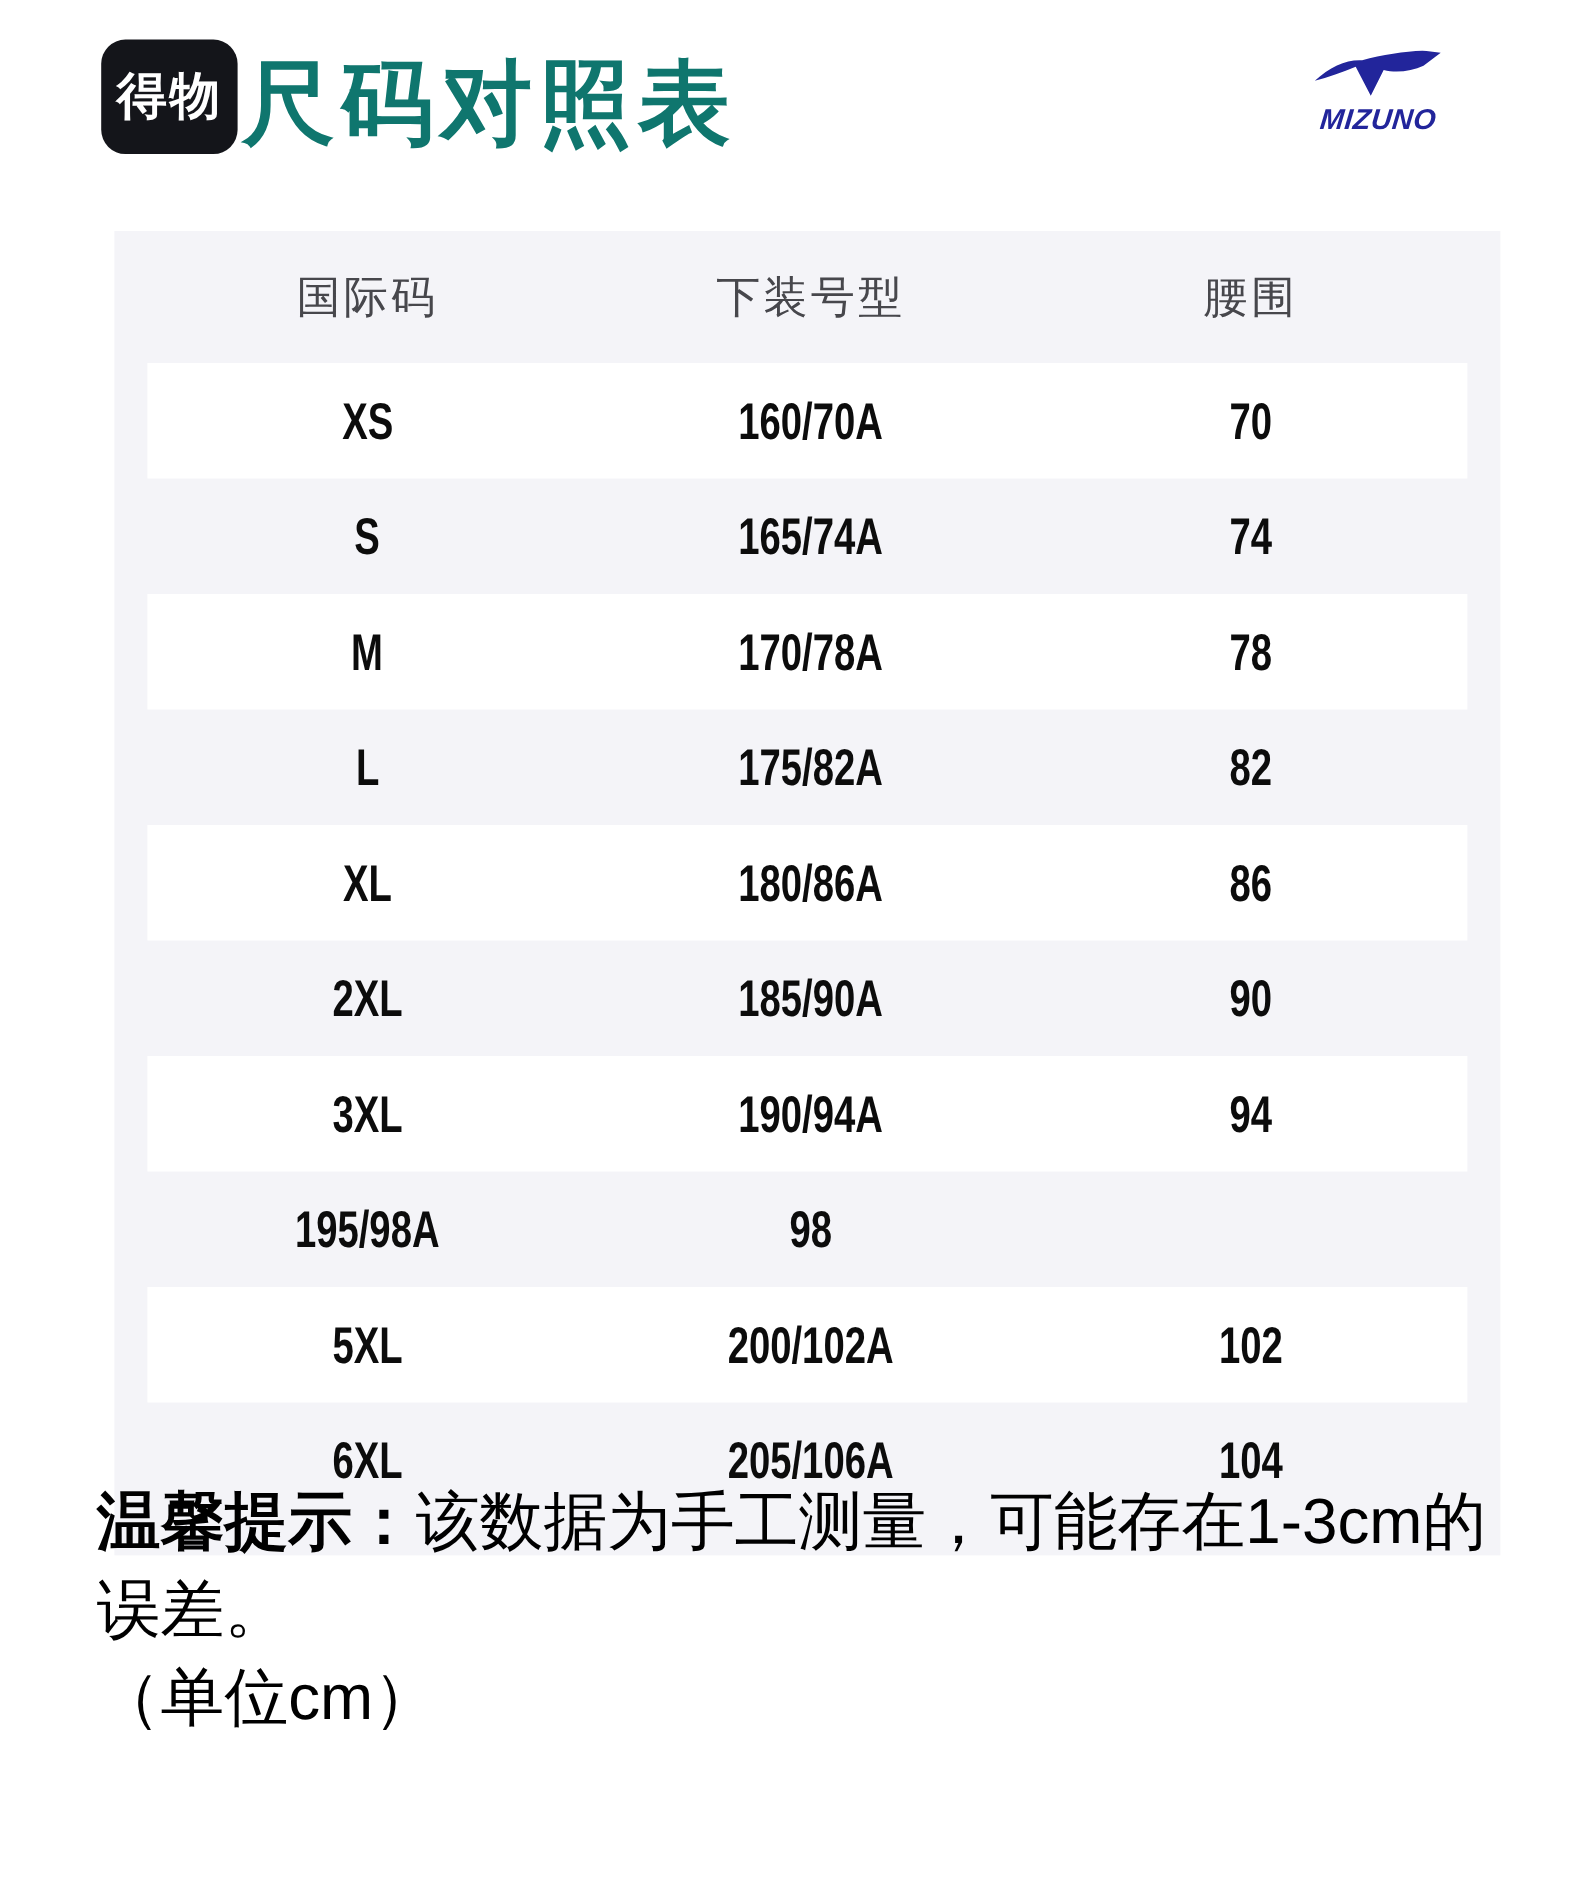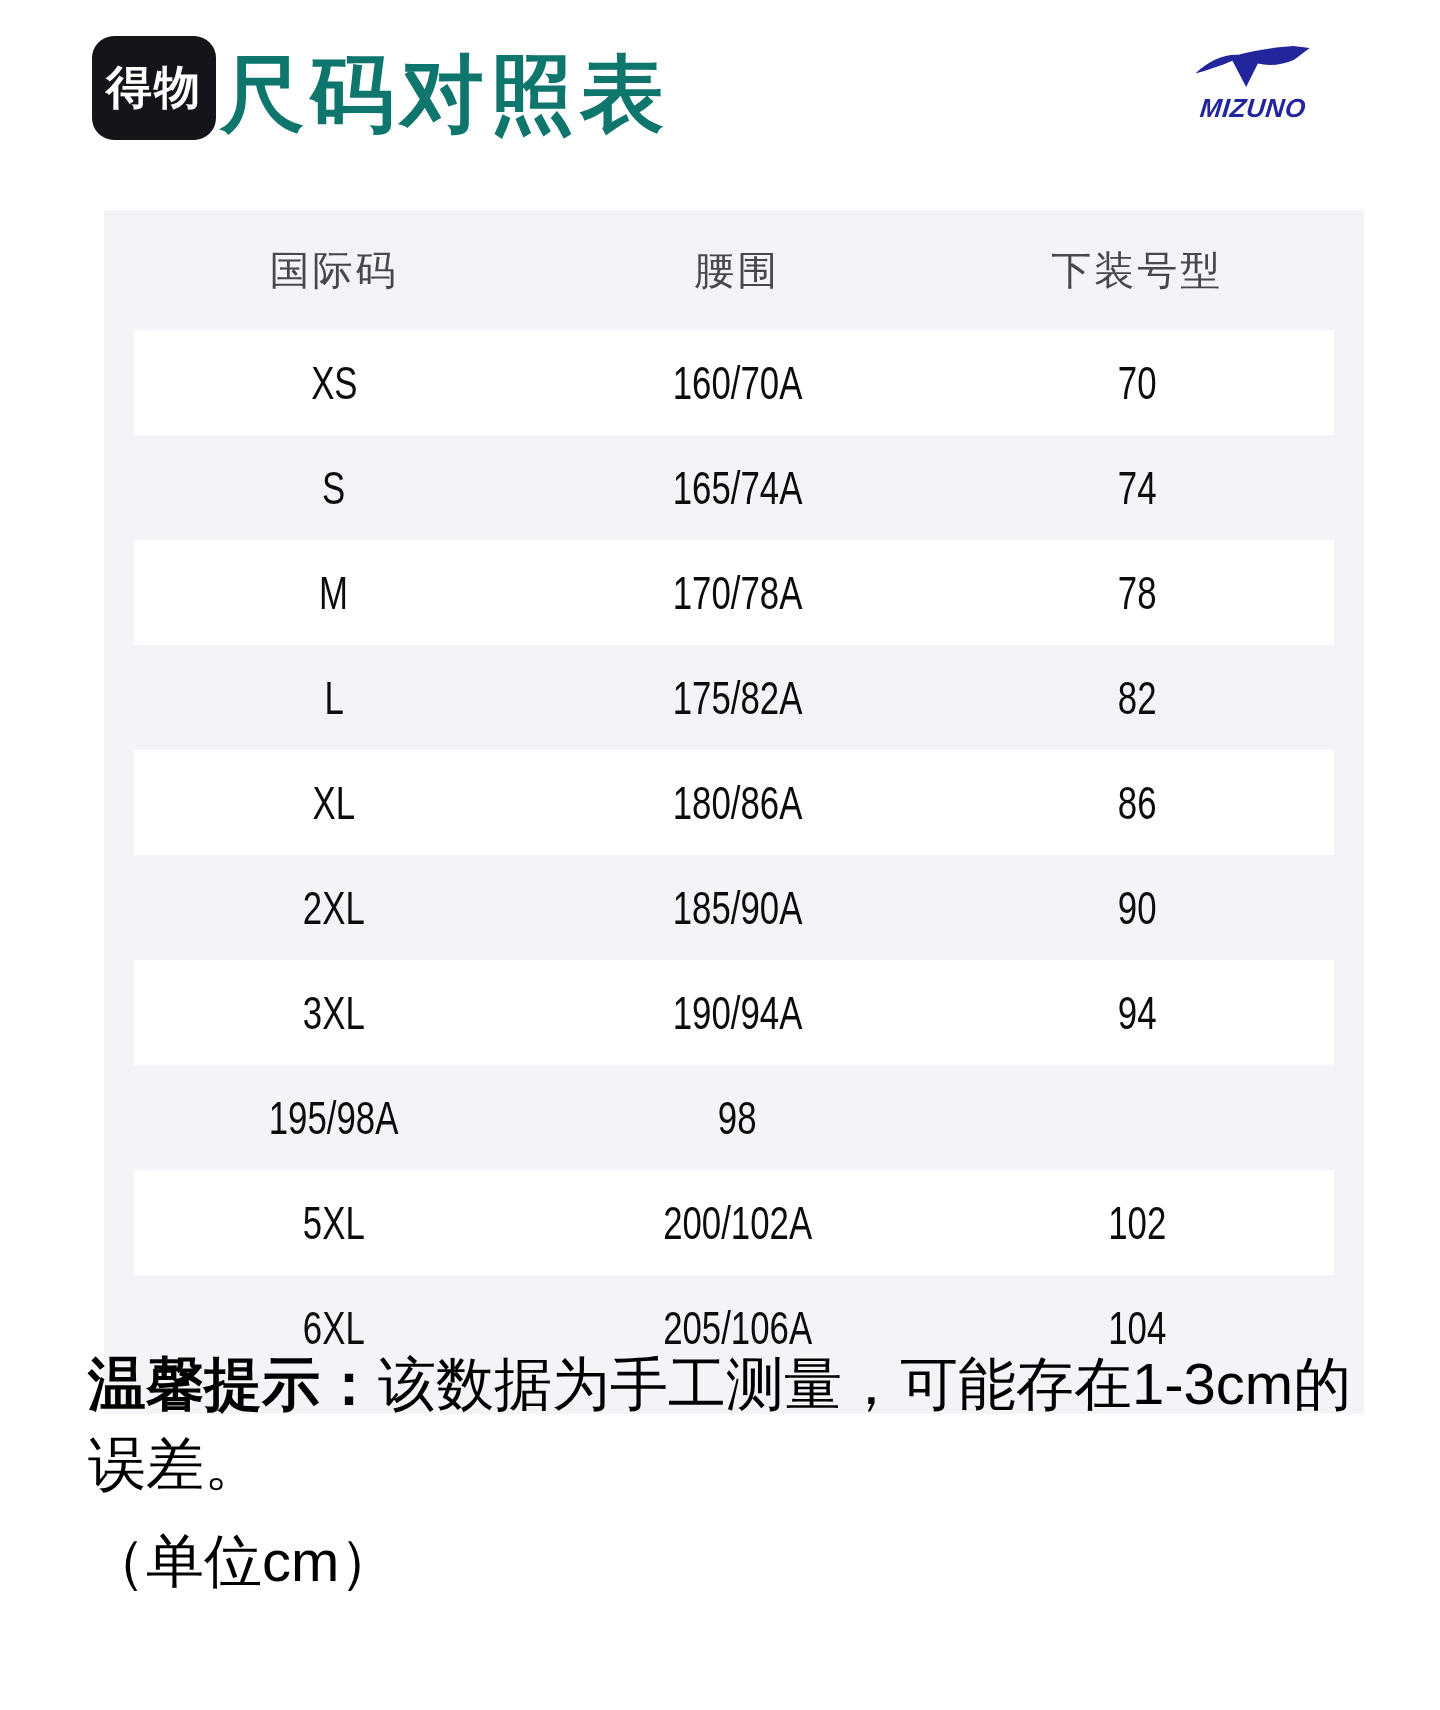--- a/index.html
+++ b/index.html
@@ -61,54 +61,54 @@
     display: grid; grid-template-columns: 36.5% 27.5% 36%;
     align-items: center;
   }
   .trow.stripe::before {
     content: ""; position: absolute;
     left: 30px; right: 30px; top: 0; bottom: 0;
     background: #ffffff;
   }
   .td {
     position: relative; text-align: center;
-    font-size: 47px; font-weight: 400; color: #0c0c0c;
+    font-size: 47px; font-weight: 700; color: #0c0c0c;
     line-height: 1;
   }
   .td .val { display: inline-block; transform: scaleX(0.74); transform-origin: center; white-space: nowrap; }
 
   
   .note {
     position: absolute; left: 88px; top: 1344px; width: 1300px;
     font-size: 58px; line-height: 80px; font-weight: 500; color: #000;
   }
   .note .note-prefix { font-weight: 800; }
-  .note .note-line2 { display: block; margin-top: 17px; }
+  .note .note-line2 { display: block; }
 </style>
 </head>
 <body>
 
 <div class="dewu-badge">
   <span>得物</span>
 </div>
 
 <h1 class="page-title">尺码对照表</h1>
 
 <div class="mizuno-logo">
   <svg viewBox="0 0 118 46" xmlns="http://www.w3.org/2000/svg" aria-hidden="true">
     <path fill="#22259b" d="M0 28 C14 15 30 8 44 9 C62 4 84 1 100 0 L117 2 L101 14 C90 19 76 21 64 18 L52 42 L38 15 C26 20 12 25 0 28 Z"></path>
   </svg>
   <span class="mizuno-word">MIZUNO</span>
 </div>
 
 <div class="size-panel">
   <div class="thead">
     <div class="th">国际码</div>
+    <div class="th">下装号型</div>
     <div class="th">腰围</div>
-    <div class="th">下装号型</div>
   </div>
   <div id="rows">
       <div class="trow stripe">
     <div class="td"><span class="val">XS</span></div>
     <div class="td"><span class="val">160/70A</span></div>
     <div class="td"><span class="val">70</span></div>
   </div>
       <div class="trow">
     <div class="td"><span class="val">S</span></div>
     <div class="td"><span class="val">165/74A</span></div>

